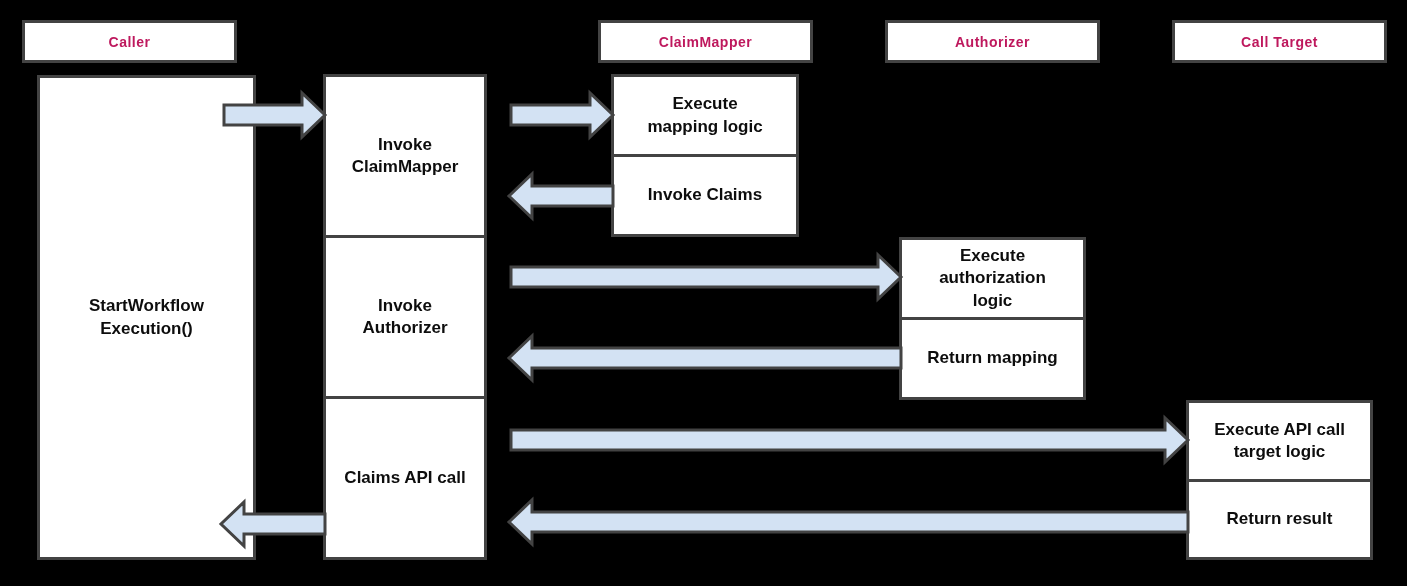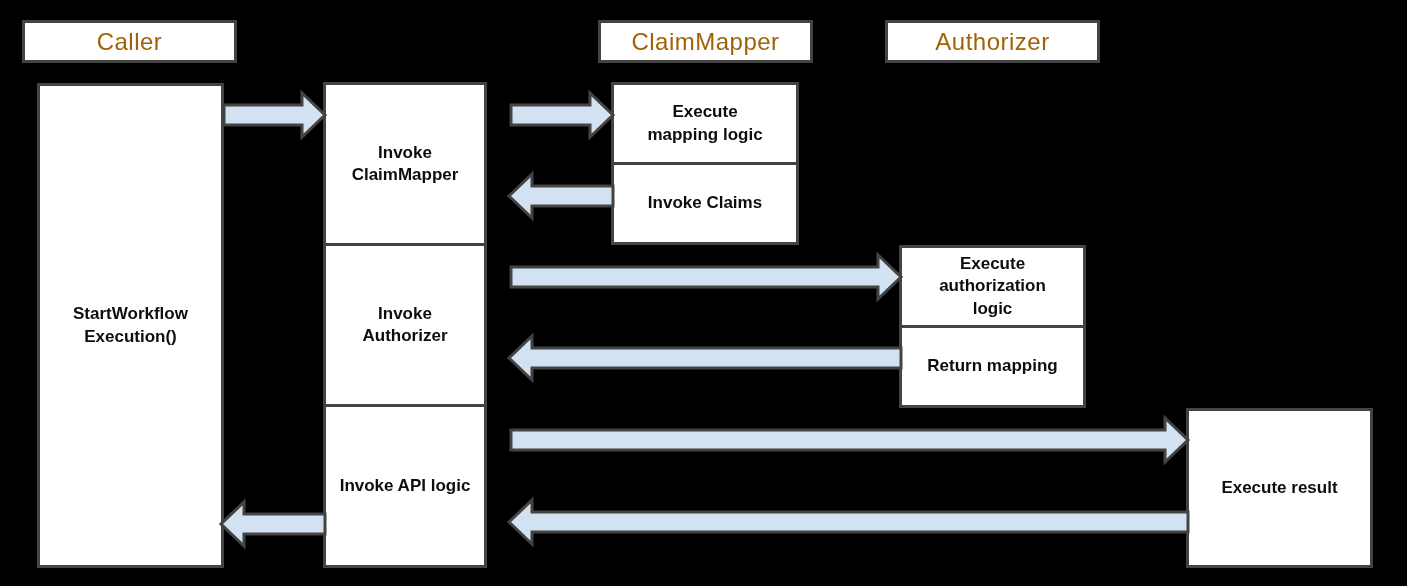--- a/index.html
+++ b/index.html
@@ -18,33 +18,32 @@
     position: absolute;
     top: 20px;
     height: 43px;
     width: 215px;
     background: #ffffff;
     border: 3px solid #434343;
     box-sizing: border-box;
     display: flex;
     align-items: center;
     justify-content: center;
-    font-size: 24px;
-    font-weight: 400;
-    color: #a16207;
+    font-size: 14px;
+    font-weight: 700;
+    color: #be185d;
     letter-spacing: 0.5px;
   }
   .col {
     position: absolute;
     background: #ffffff;
     border: 3px solid #434343;
     box-sizing: border-box;
     display: flex;
     flex-direction: column;
-    margin-top: 8px;
   }
   .cell {
     flex: 1;
     display: flex;
     align-items: center;
     justify-content: center;
     text-align: center;
     font-size: 17px;
     font-weight: 700;
     color: #0d0d0d;
@@ -68,49 +67,52 @@
   }
 </style>
 </head>
 <body>
 
 <div class="canvas">
 
   <div class="hdr" style="left:22px">Caller</div>
   <div class="hdr" style="left:598px">ClaimMapper</div>
   <div class="hdr" style="left:885px">Authorizer</div>
+  <div class="hdr" style="left:1172px">Call Target</div>
 
-  <div class="col" style="left:37px; top:75px; width:187px; height:485px">
+  <div class="col" style="left:37px; top:75px; width:219px; height:485px">
     <div class="cell">StartWorkflow
 Execution()</div>
   </div>
 
   <div class="col" style="left:323px; top:74px; width:164px; height:486px">
     <div class="cell">Invoke
 ClaimMapper</div>
     <div class="cell">Invoke
 Authorizer</div>
-    <div class="cell">Invoke API logic</div>
+    <div class="cell">Claims API call</div>
   </div>
 
   <div class="col" style="left:611px; top:74px; width:188px; height:163px">
     <div class="cell">Execute
 mapping logic</div>
     <div class="cell">Invoke Claims</div>
   </div>
 
   <div class="col" style="left:899px; top:237px; width:187px; height:163px">
     <div class="cell">Execute
 authorization
 logic</div>
     <div class="cell">Return mapping</div>
   </div>
 
   <div class="col" style="left:1186px; top:400px; width:187px; height:160px">
-    <div class="cell">Execute result</div>
+    <div class="cell">Execute API call
+target logic</div>
+    <div class="cell">Return result</div>
   </div>
 
   <svg class="arrows" viewBox="0 0 1407 586">
     <polygon points="224,105 302,105 302,93 325,115 302,137 302,125 224,125"></polygon>
     <polygon points="511,105 590,105 590,93 613,115 590,137 590,125 511,125"></polygon>
     <polygon points="613,186 532,186 532,174 509,196 532,218 532,206 613,206"></polygon>
     <polygon points="511,267 878,267 878,255 901,277 878,299 878,287 511,287"></polygon>
     <polygon points="901,348 532,348 532,336 509,358 532,380 532,368 901,368"></polygon>
     <polygon points="511,430 1165,430 1165,418 1188,440 1165,462 1165,450 511,450"></polygon>
     <polygon points="1188,512 532,512 532,500 509,522 532,544 532,532 1188,532"></polygon>

